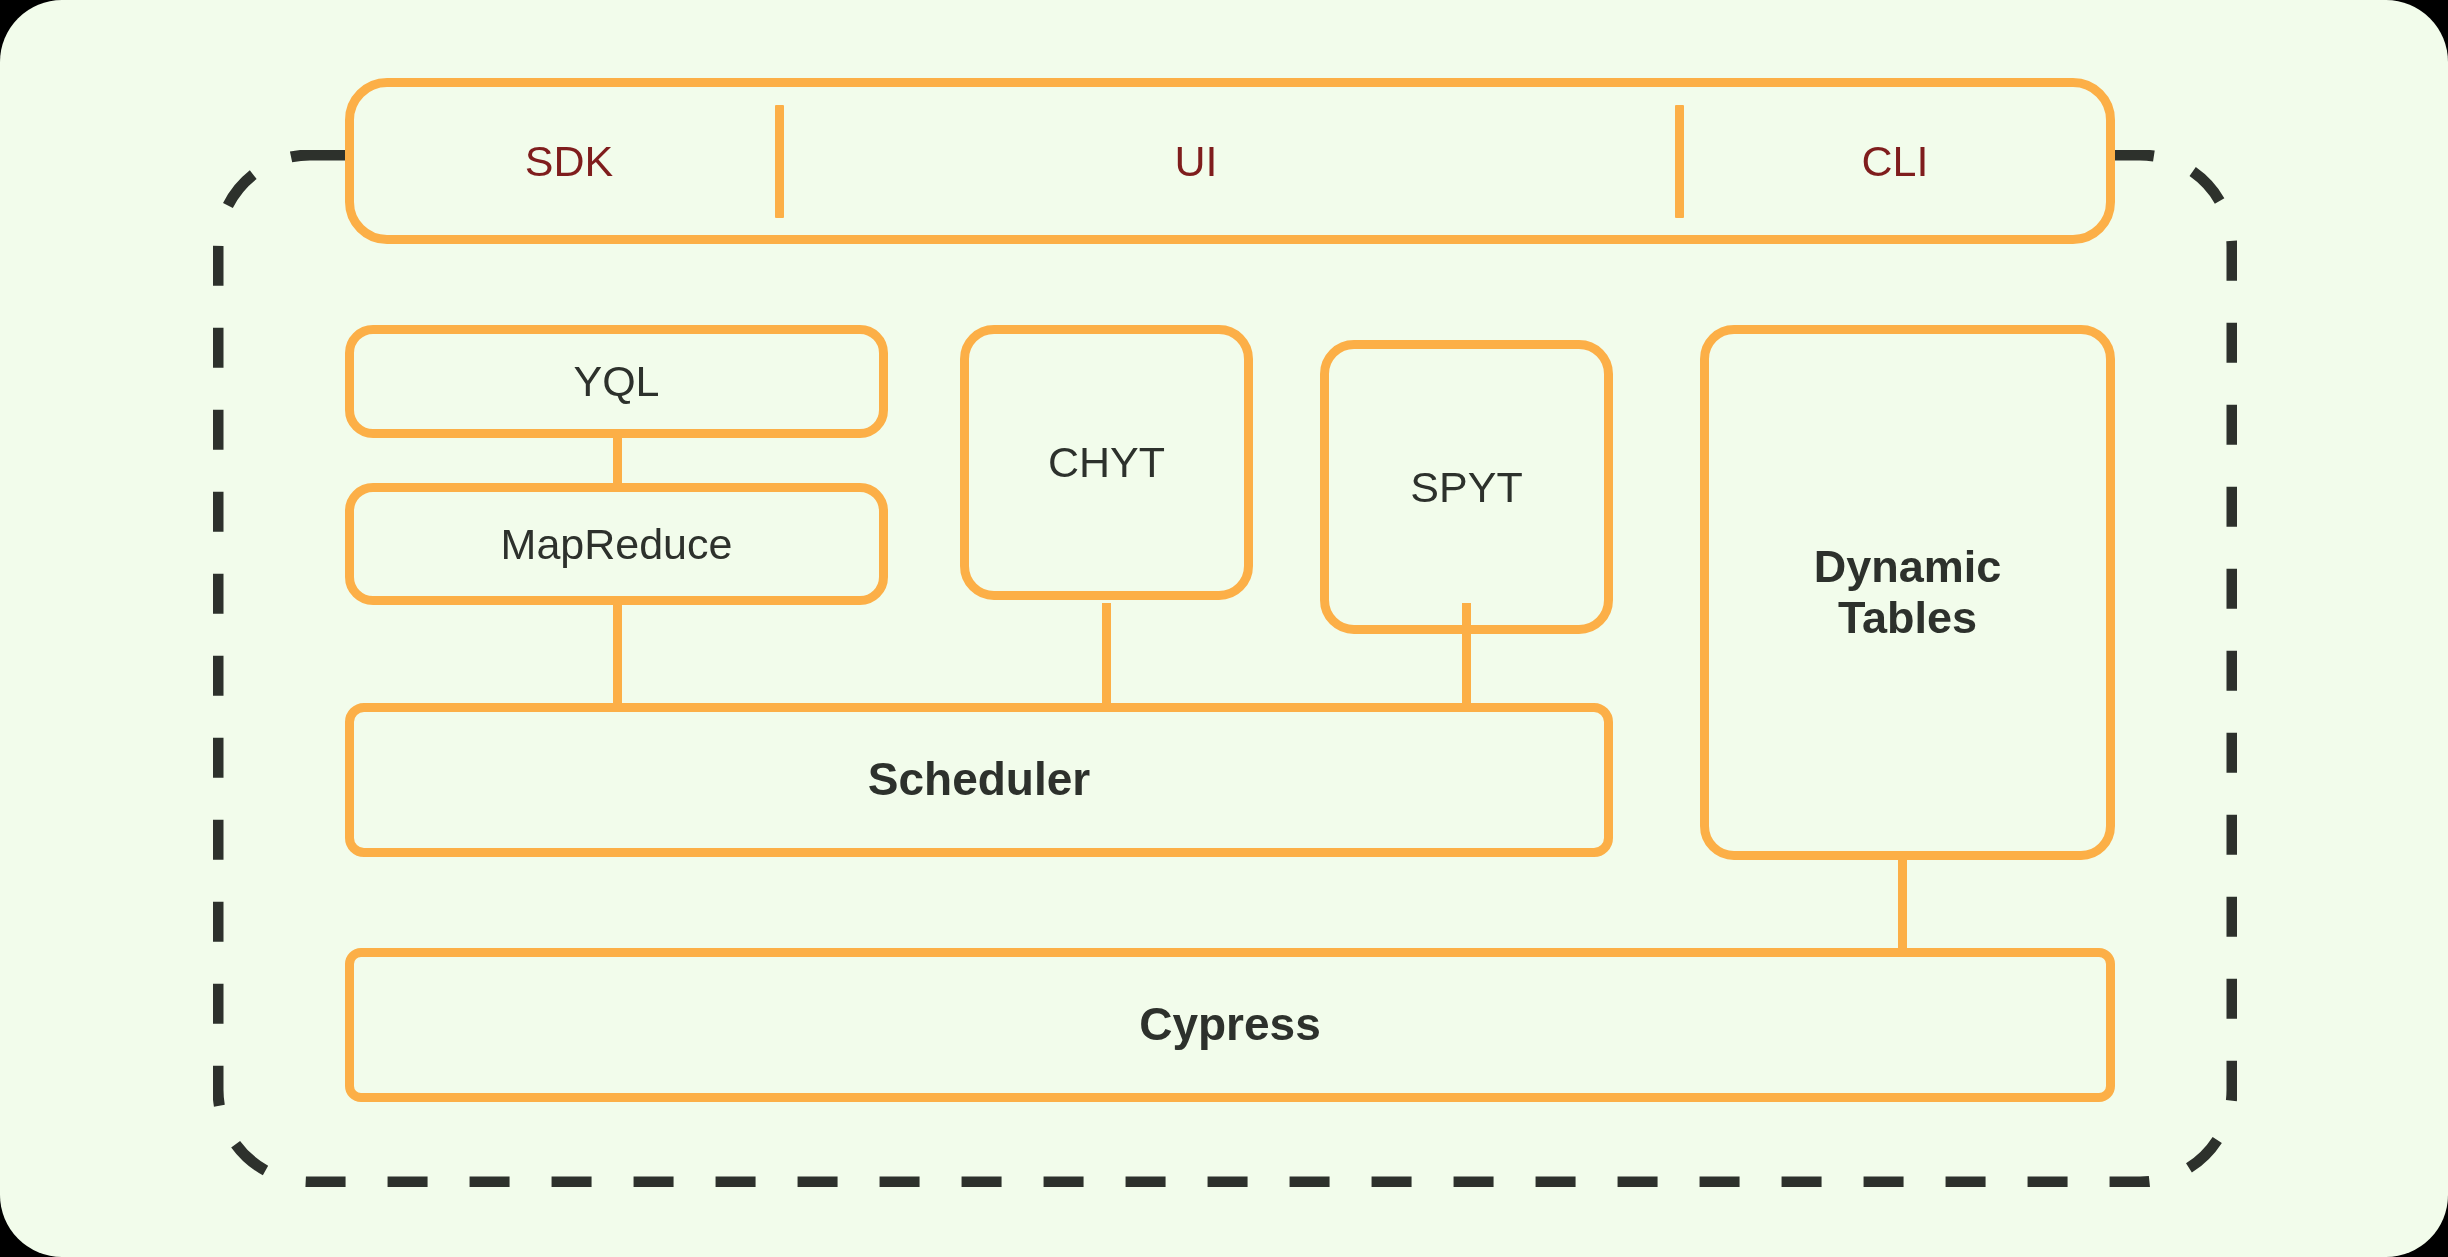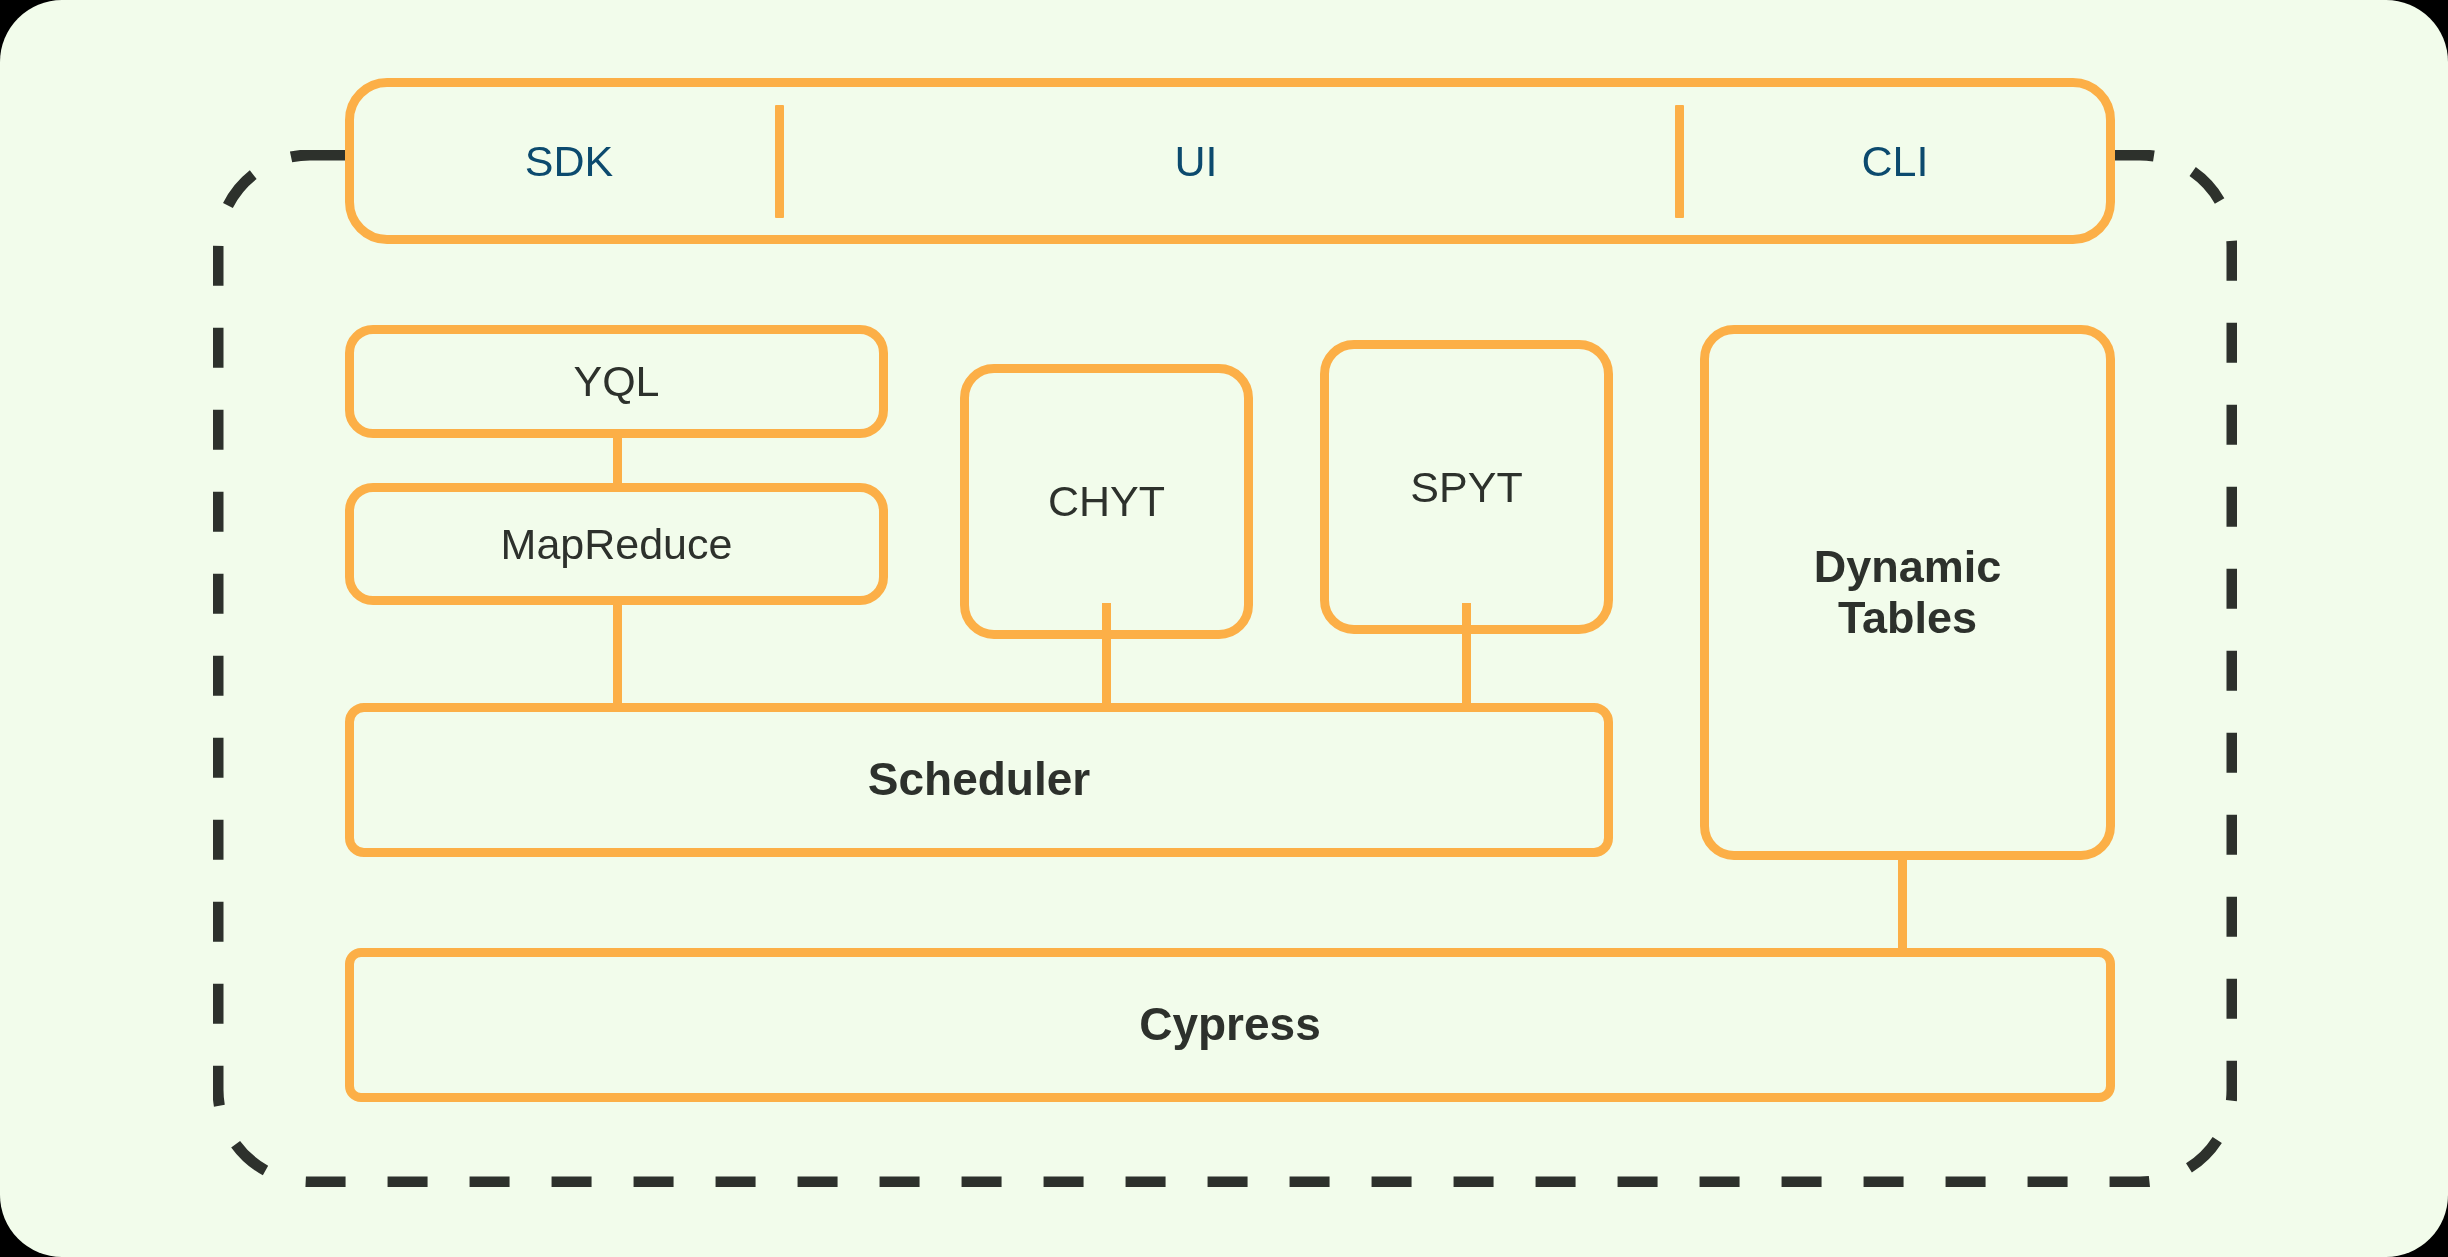--- a/index.html
+++ b/index.html
@@ -74,21 +74,21 @@
     justify-content: flex-start;
   }
   .topbar-cell {
     position: absolute;
     top: 0;
     height: 100%;
     display: flex;
     align-items: center;
     justify-content: center;
     font-size: 43px;
-    color: #0c4a6e;
+    color: #7f1d1d;
   }
   #cell-sdk  { left: 0px;    width: 430px; }
   #cell-ui   { left: 430px;  width: 824px; }
   #cell-cli  { left: 1330px; width: 422px; }
 
   .divider {
     position: absolute;
     width: 9px;
     background: #FCAF47;
     border-radius: 1px;
@@ -100,21 +100,21 @@
   #node-yql {
     left: 345px; top: 325px; width: 543px; height: 113px;
     font-size: 43px; border-radius: 28px;
   }
   #node-mapreduce {
     left: 345px; top: 483px; width: 543px; height: 122px;
     font-size: 43px; border-radius: 28px;
   }
   #node-chyt {
     left: 960px; top: 325px; width: 293px; height: 275px;
-    font-size: 43px; border-radius: 34px; margin-top: 39px;
+    font-size: 43px; border-radius: 34px;
   }
   #node-spyt {
     left: 1320px; top: 340px; width: 293px; height: 294px;
     font-size: 43px; border-radius: 34px;
   }
   #node-dyntables {
     left: 1700px; top: 325px; width: 415px; height: 535px;
     font-size: 45px; font-weight: bold; border-radius: 34px;
   }
   #node-scheduler {

